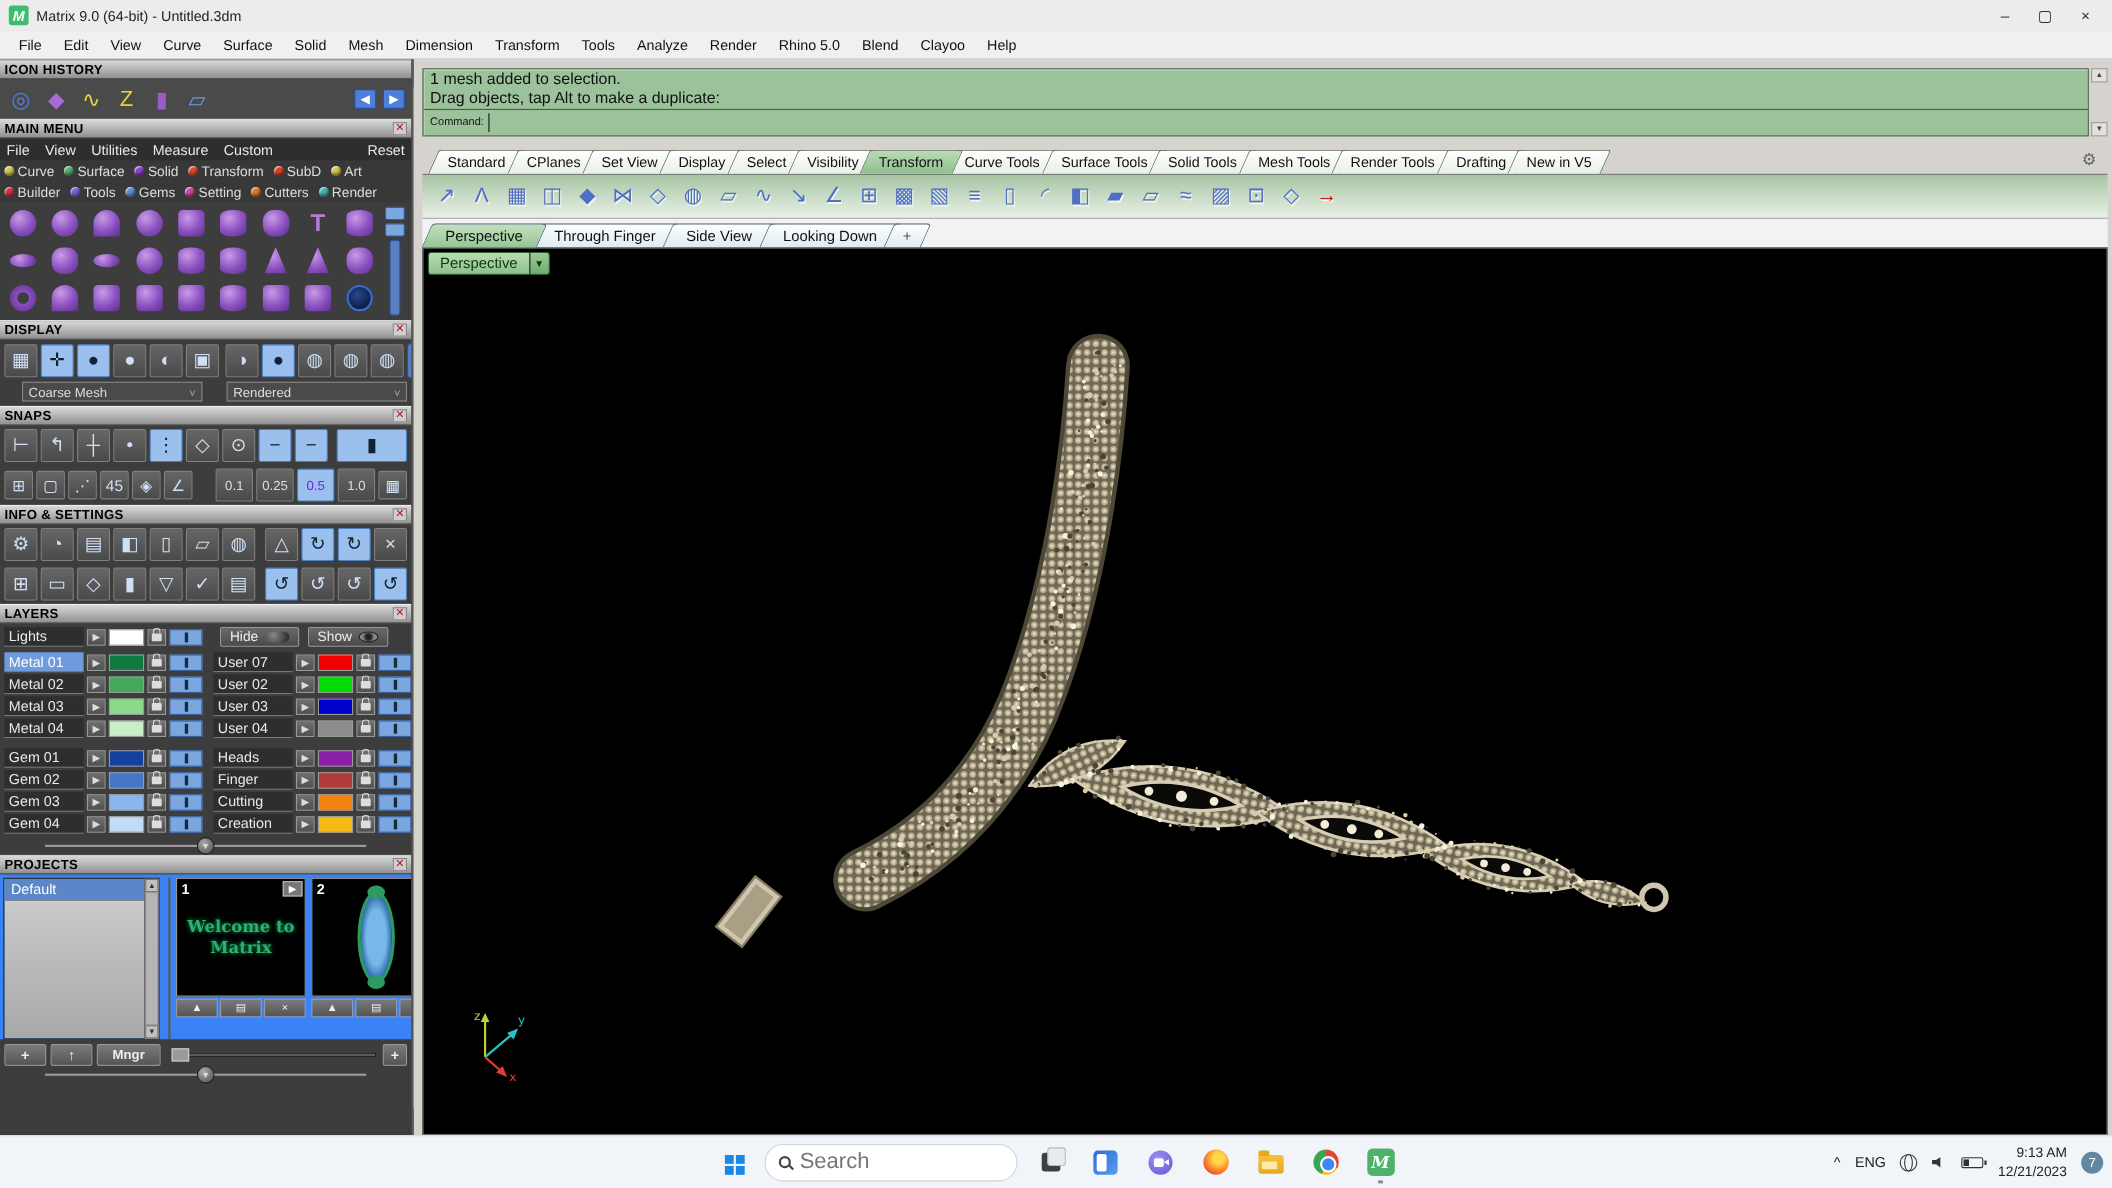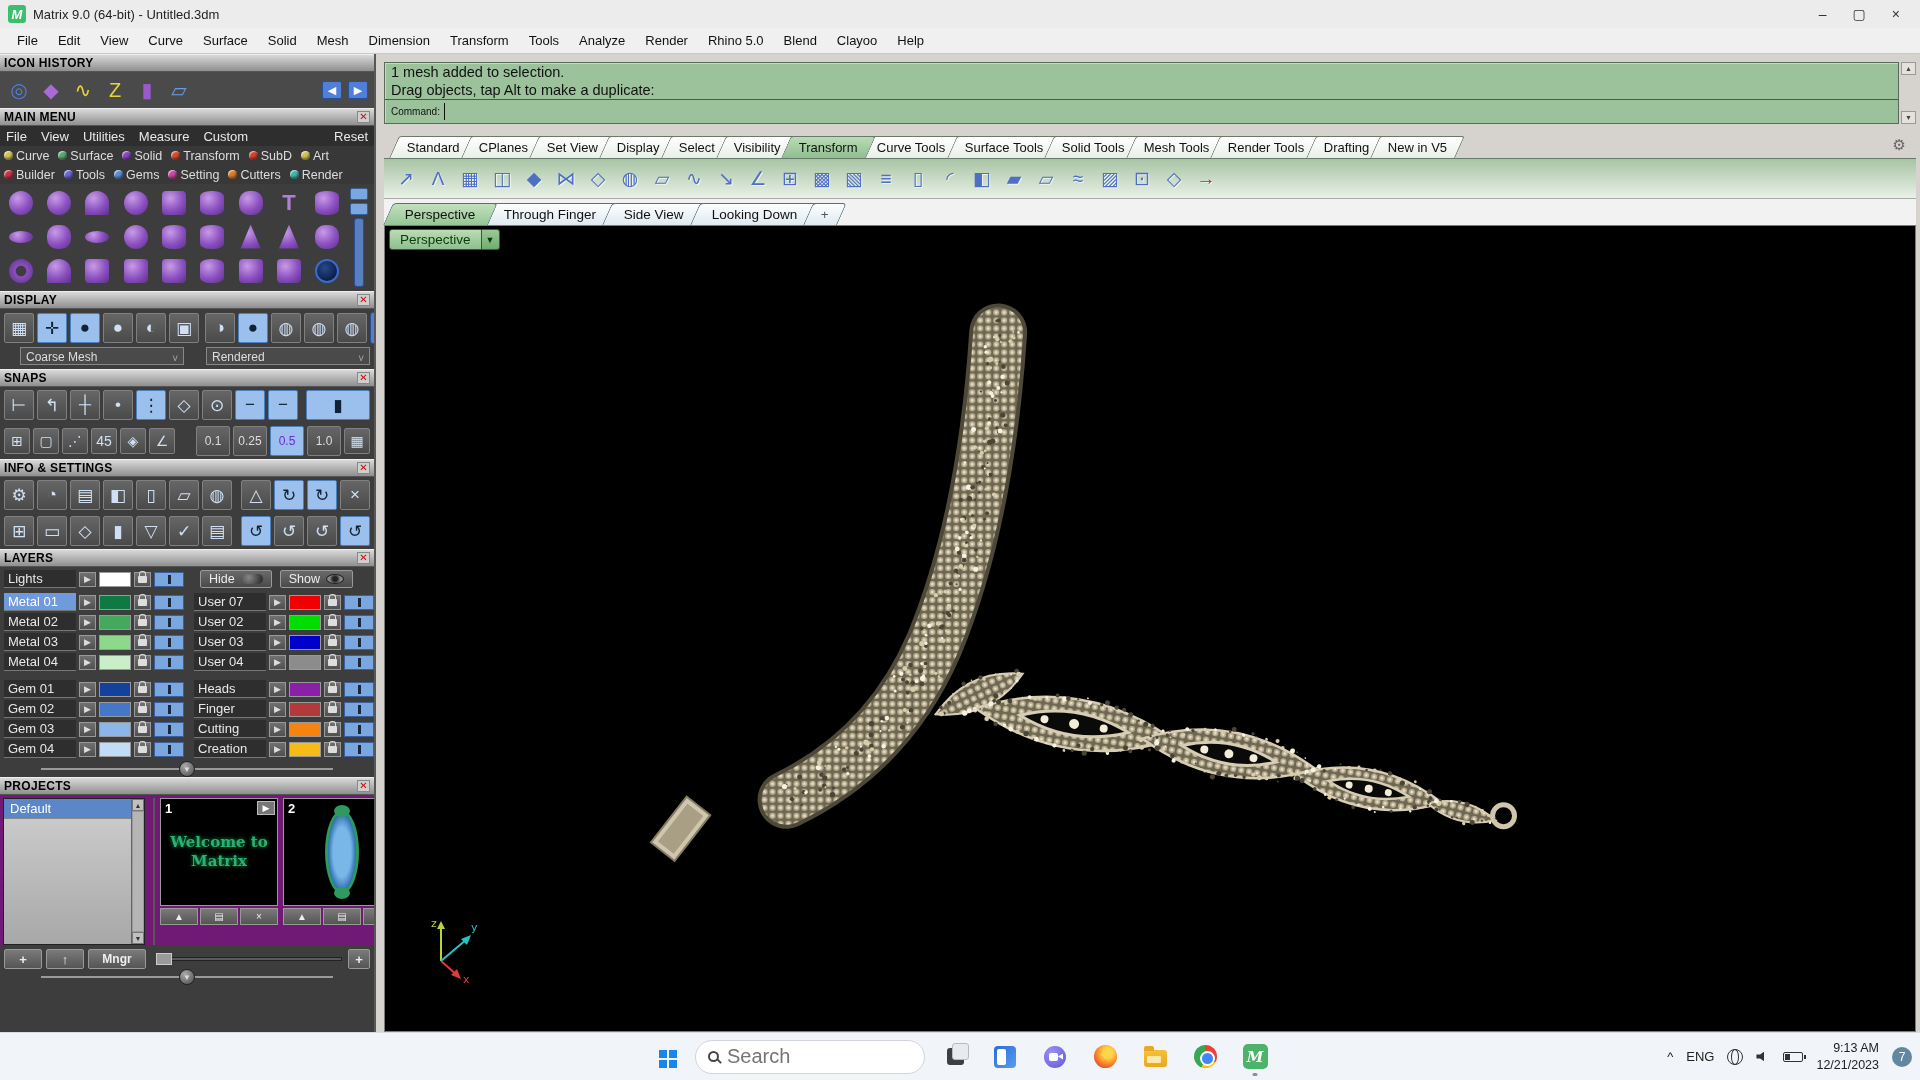--- a/index.html
+++ b/index.html
@@ -86,21 +86,21 @@
   .hs-eye{width:18px;height:10px;border-radius:50%;background:radial-gradient(circle,#222 25%,#888 60%);border:1px solid #222;}
   .lay-cols{display:flex;gap:10px;}
   .lay-col{flex:1;display:flex;flex-direction:column;gap:2px;}
   .lay-row{display:flex;align-items:center;gap:3px;}
   .group-gap{height:5px;}
   .collapse-slider{height:16px;display:flex;align-items:center;justify-content:center;background:#3d3d3d;position:relative;}
   .collapse-slider .line{width:78%;height:2px;background:#9a9a9a;}
   .collapse-slider .knob{position:absolute;width:16px;height:16px;border-radius:50%;background:radial-gradient(circle at 35% 30%,#aaa,#4a4a4a);border:1px solid #222;display:flex;align-items:center;justify-content:center;color:#ddd;font-size:8px;}
 
   
-  .proj-body{display:flex;background:#701a75;padding:3px 0 0 3px;height:150px;}
+  .proj-body{display:flex;background:#3b82f6;padding:3px 0 0 3px;height:150px;}
   .proj-list{width:142px;background:linear-gradient(#cfcfcf,#a8a8a8);border:1px solid #222;display:flex;flex:0 0 auto;}
   .proj-items{flex:1;}
   .proj-item{background:#5b86c7;color:#fff;font-size:13px;padding:2px 6px;border-bottom:1px solid #888;}
   .proj-scroll{width:13px;background:#9a9a9a;border-left:1px solid #666;display:flex;flex-direction:column;}
   .proj-scroll .arr{height:12px;background:#c0c0c0;border:1px solid #777;font-size:7px;text-align:center;color:#333;line-height:11px;}
   .proj-scroll .thumbtrack{flex:1;background:#b5b5b5;margin:1px;}
   .thumbs{flex:1;display:flex;gap:5px;margin-left:8px;overflow:hidden;border-left:2px solid #585858;padding-left:5px;}
   .thumb{width:118px;flex:0 0 auto;display:flex;flex-direction:column;}
   .thumb-img{height:108px;background:#000;border:1px solid #999;position:relative;overflow:hidden;}
   .thumb-num{position:absolute;top:2px;left:4px;color:#fff;font-size:13px;font-weight:bold;}

